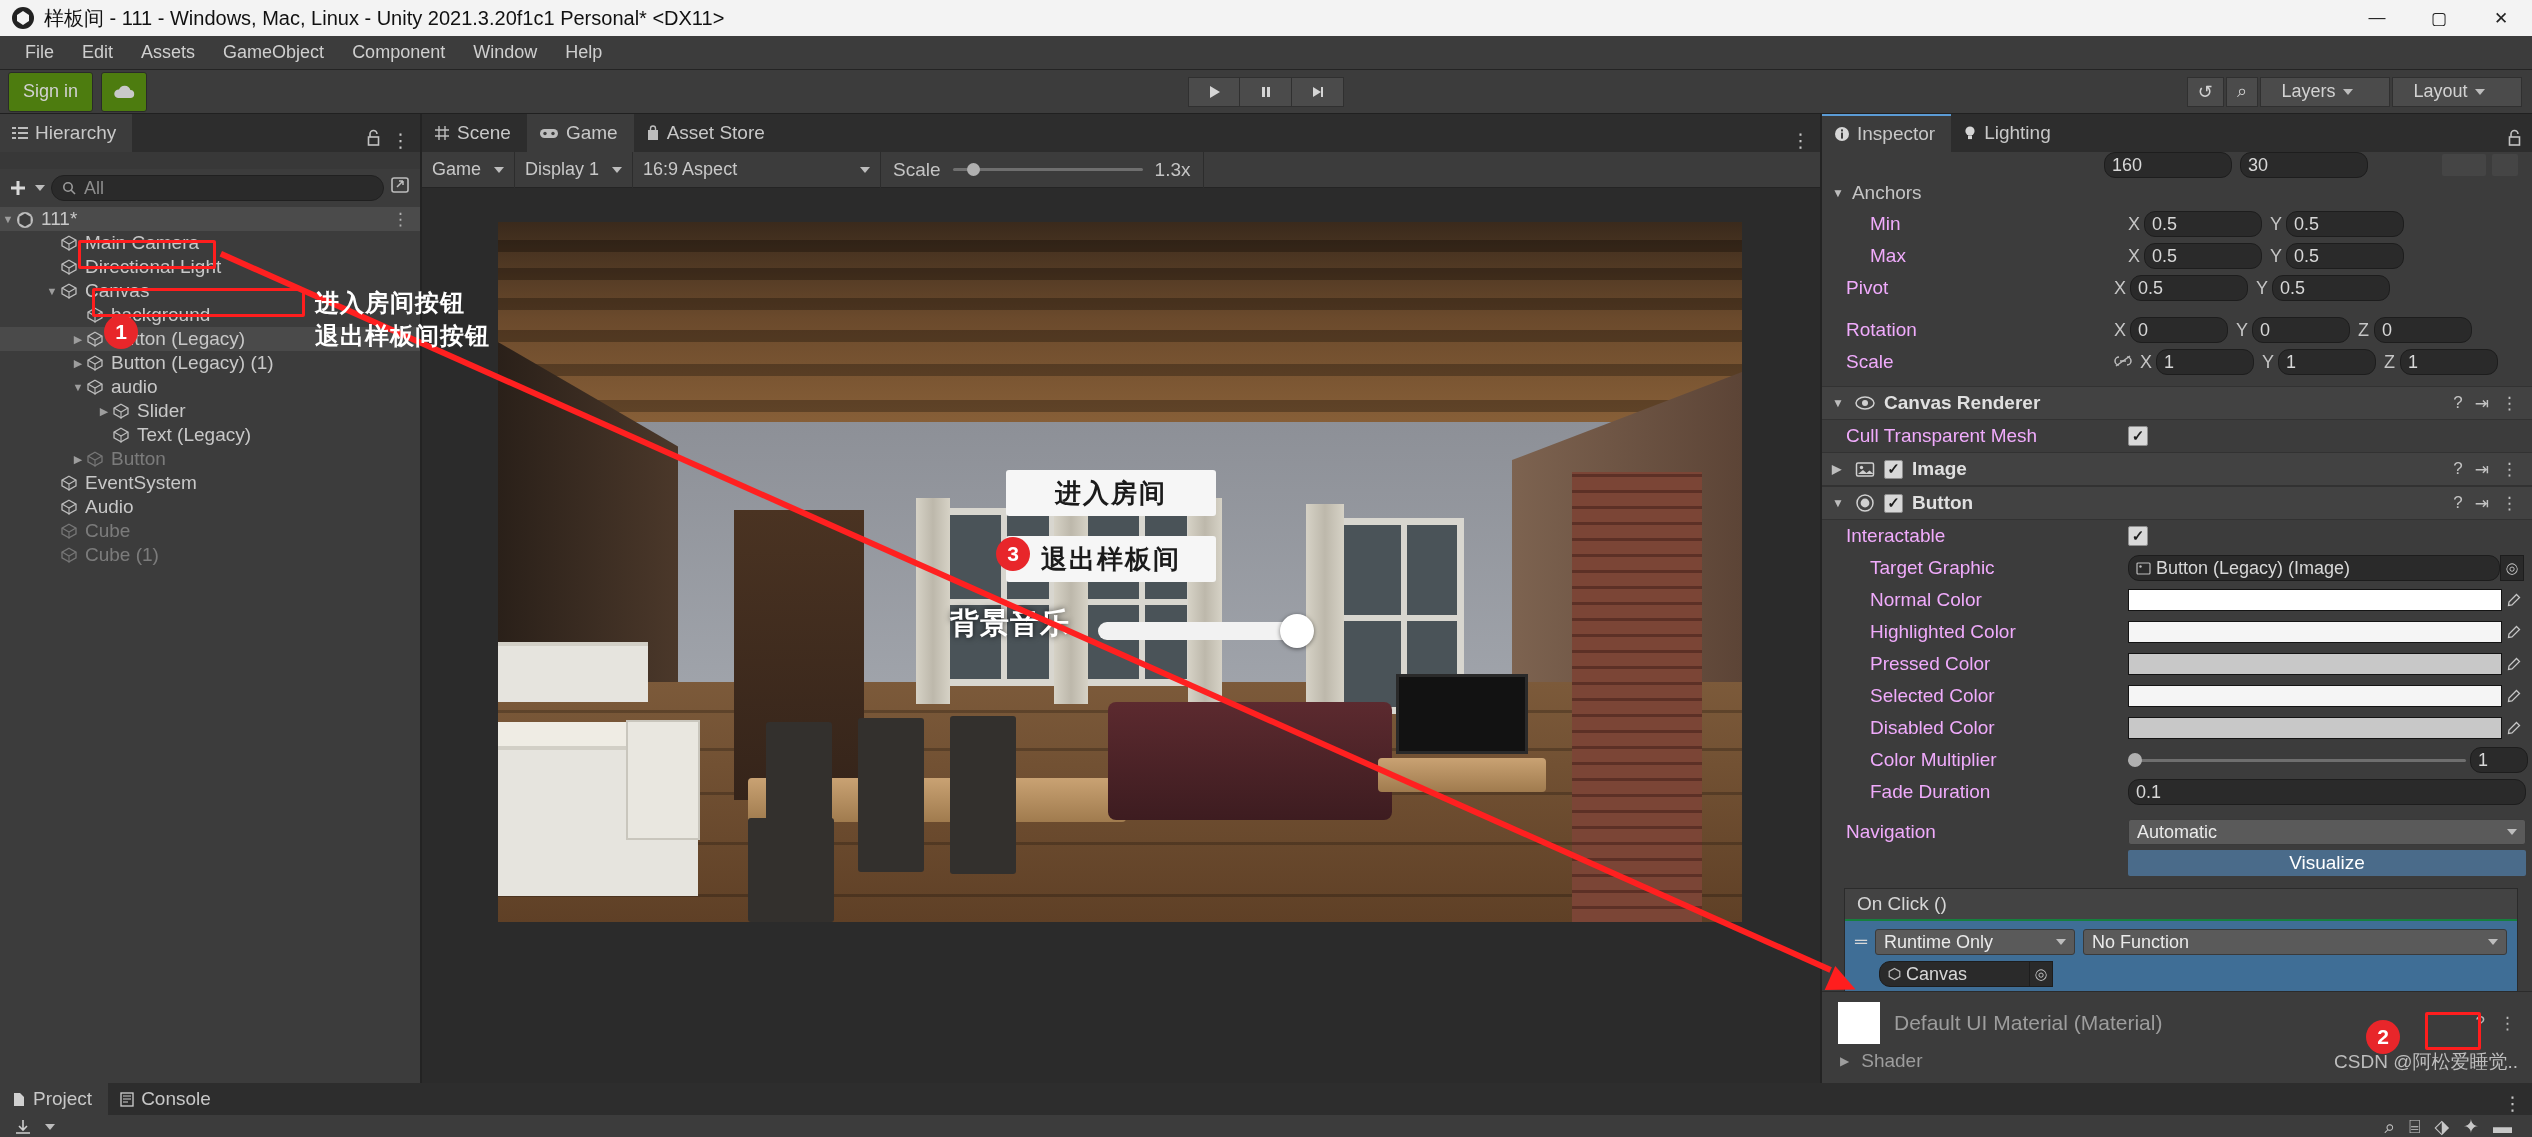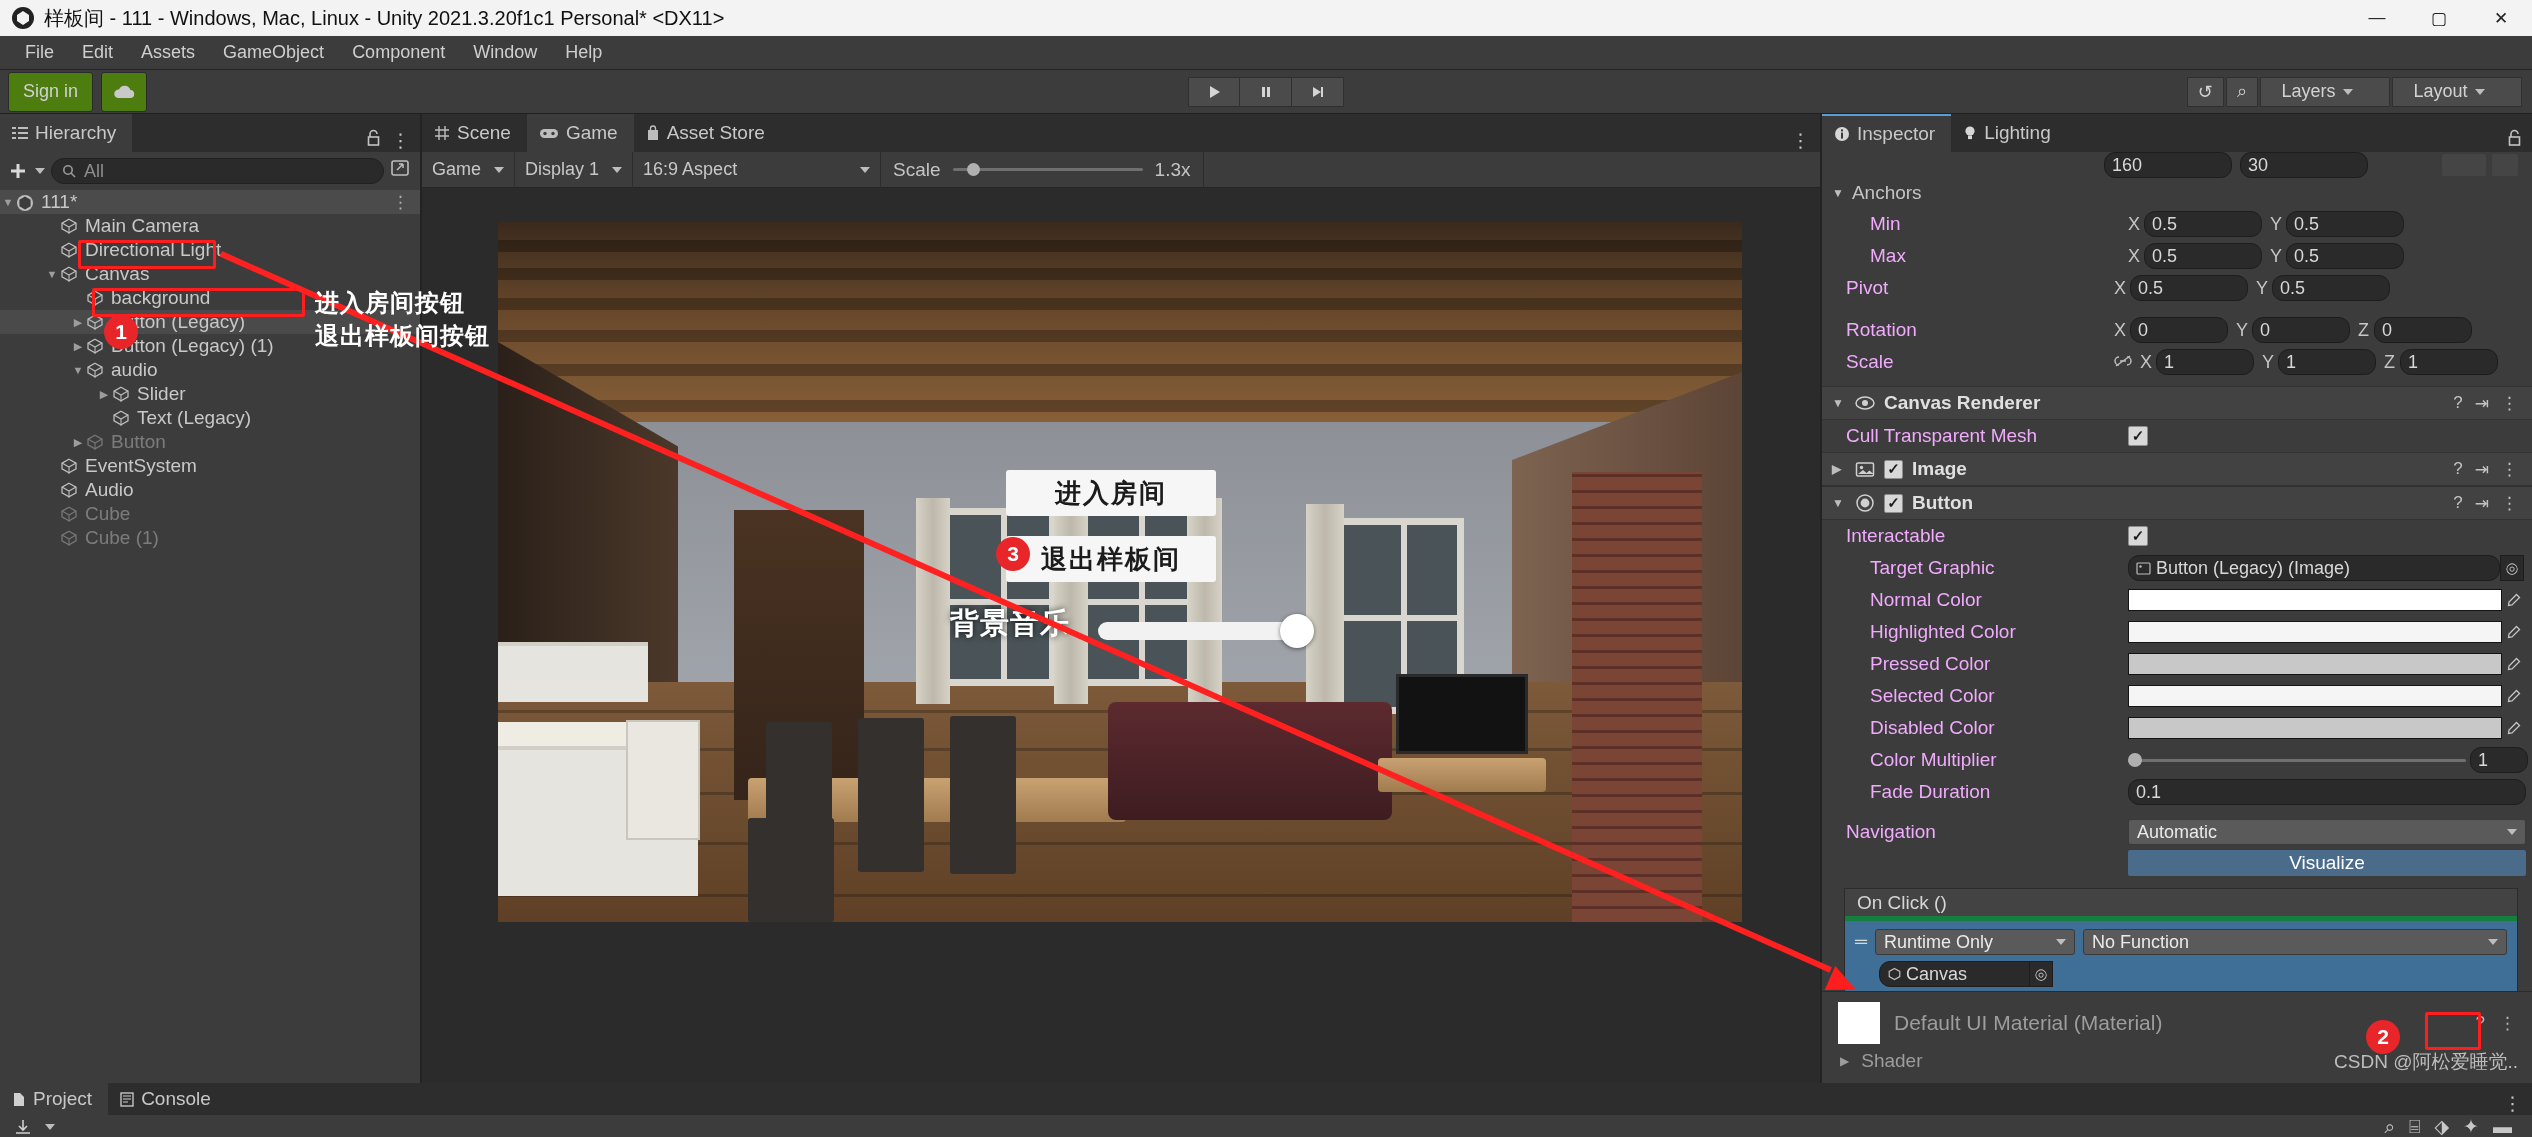--- a/index.html
+++ b/index.html
@@ -59,21 +59,21 @@
   .body{ flex:1; display:flex; min-height:0; }
 
   
   .hierarchy{ width:422px; background:#383838; display:flex; flex-direction:column;
      border-right:2px solid #232323; }
   .panel-tabs{ height:38px; background:#2d2d2d; display:flex; align-items:flex-end; position:relative;}
   .panel-tab{ height:38px; display:flex; align-items:center; padding:0 16px 0 12px;
      font-size:19px; color:#c8c8c8; background:#2d2d2d;}
   .panel-tab.active{ background:#3c3c3c; }
   .panel-tabs .tab-right{ margin-left:auto; display:flex; align-items:center; gap:10px; padding-right:10px;}
-  .h-toolbar{ height:38px; background:#3c3c3c; display:flex; align-items:center; gap:6px; padding:0 8px;}
+  .h-toolbar{ height:38px; background:#3c3c3c; display:flex; align-items:center; gap:6px; padding:0 8px;margin-top:17px;}
   .plusbtn{ color:#d9d9d9; font-size:24px; display:flex; align-items:center; }
   .search{ flex:1; height:26px; background:#2a2a2a; border-radius:13px; display:flex;
      align-items:center; padding:0 10px; gap:8px; color:#8d8d8d; font-size:18px; border:1px solid #202020;}
   .tree{ flex:1; overflow:hidden; background:#3c3c3c; position:relative; }
   .row{ height:24px; display:flex; align-items:center; font-size:19px; color:#c8c8c8;
      padding-left:0; position:relative; }
   .row.scene-root{ background:#4b4b4b; }
   .row.sel{ background:#4a4a4a; }
   .row .arrow{ width:16px; text-align:center; font-size:11px; color:#9d9d9d; flex:0 0 16px;}
   .row .cube{ width:20px; height:16px; flex:0 0 20px; display:inline-block; position:relative; margin-right:5px;}
@@ -160,21 +160,21 @@
      display:flex;align-items:center;justify-content:center;color:#1c1c1c;font-size:15px;font-weight:bold;}
   .dropdown{ background:#5a5a5a; border:1px solid #3a3a3a; border-radius:3px; height:26px;
      display:flex; align-items:center; padding:0 8px; color:#eaeaea; font-size:18px;}
   .dropdown .caret{ margin-left:auto; }
   .colorfield{ height:22px; border:1px solid #141414; position:relative; }
   .eyedrop{ width:22px; display:flex;align-items:center;justify-content:center;color:#c6c6c6;font-size:16px;}
   .visualize{ background:#4a6b8a; color:#fff; height:26px; display:flex; align-items:center;
      justify-content:center; font-size:19px; border-radius:2px;}
   .onclick-box{ margin:10px 14px 0 22px; border:1px solid #2b2b2b; background:#434343;}
   .onclick-hdr{ height:32px; display:flex; align-items:center; padding-left:12px; font-size:19px;
-     border-bottom:5px solid #15803d; color:#d6d6d6;}
+     border-bottom:2px solid #15803d; color:#d6d6d6;}
   .evt-row{ background:#3f6e96; padding:8px 10px 10px 10px; }
   .evt-line{ display:flex; align-items:center; gap:8px; }
   .matbar{ position:absolute; left:0; right:0; bottom:0; background:#3c3c3c;
       border-top:1px solid #2b2b2b; padding:10px 0 0 0; height:92px;}
   .mat-row{ display:flex; align-items:center; gap:14px; padding-left:16px;}
   .mat-swatch{ width:42px;height:42px;background:#fff;}
   .watermark{ position:absolute; right:14px; bottom:8px; color:#bdbdbd; font-size:19px;}
 
   
   .bottom{ height:54px; background:#383838; display:flex; flex-direction:column; flex:0 0 54px;}

